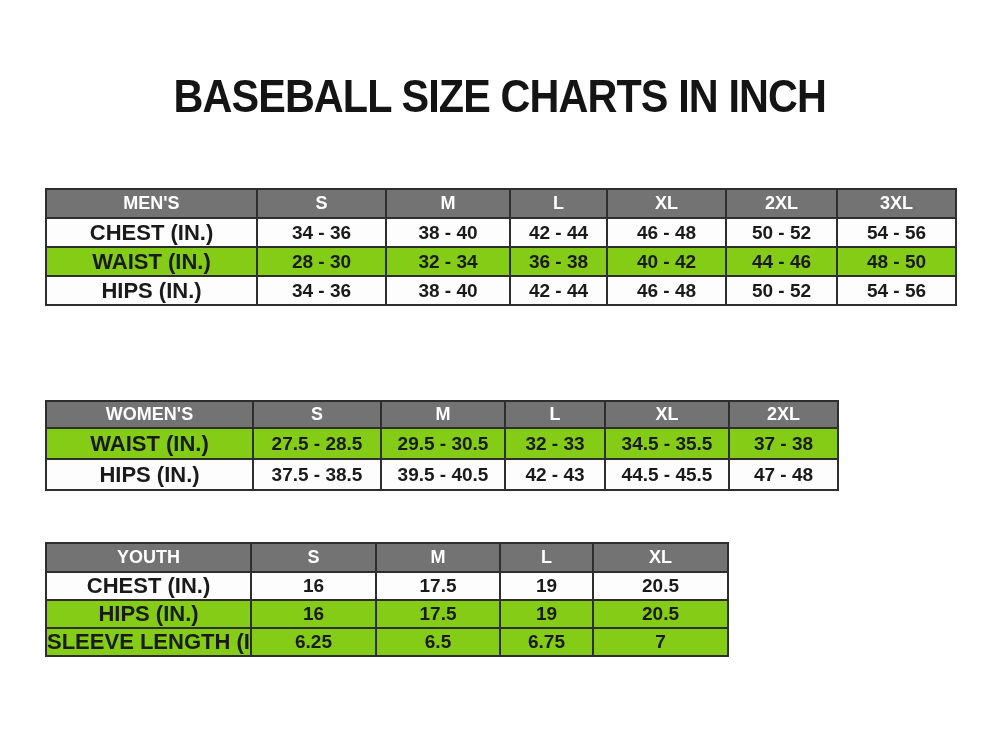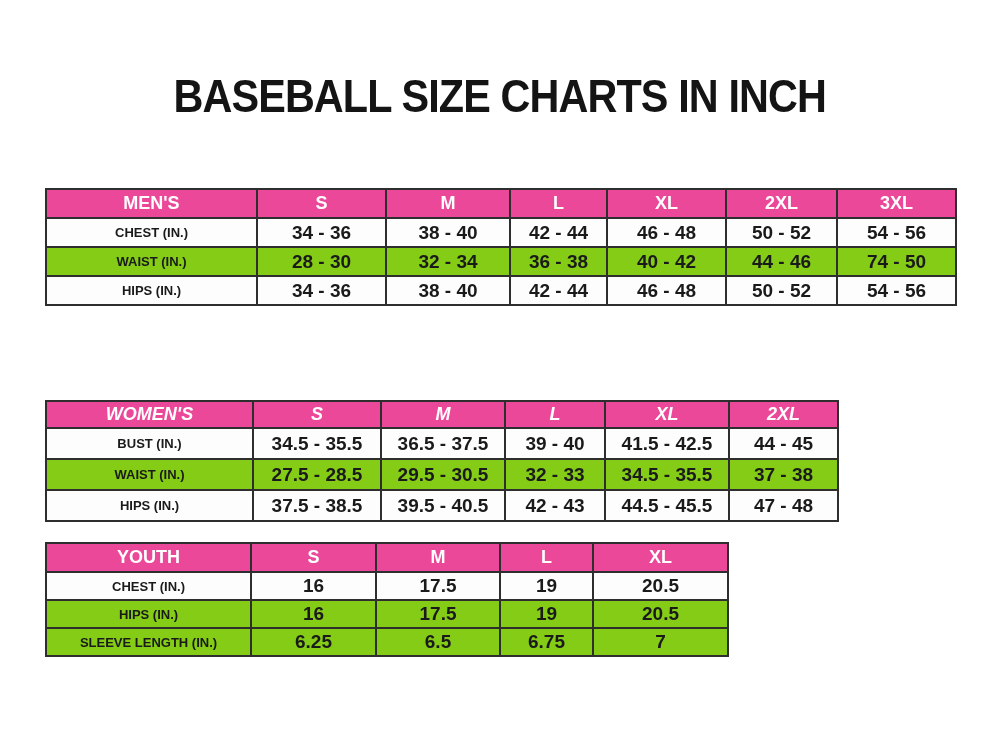--- a/index.html
+++ b/index.html
@@ -41,42 +41,42 @@
   .size-table th, .size-table td {
     border: 2px solid #2e2e2e;
     text-align: center;
     vertical-align: middle;
     padding: 0;
     font-weight: 700;
     overflow: hidden;
     white-space: nowrap;
   }
   .size-table thead th {
-    background: #ec4899;
+    background: #737373;
     color: #ffffff;
     font-size: 18px;
   }
   .size-table tbody td {
     background: #fdfdfd;
     color: #1a1a1a;
     font-size: 19px;
   }
   .size-table tbody tr.alt td {
     background: #84cc16;
   }
   .size-table tbody td.row-label {
-    font-size: 13px;
+    font-size: 22px;
   }
   
   #table-0 { left: 45px; top: 188px; width: 910px; }
   #table-0 thead th { height: 27px; }
   #table-0 tbody td { height: 27px; }
   
   #table-1 { left: 45px; top: 400px; width: 792px; }
-  #table-1 thead th { height: 25px; font-style: italic; }
+  #table-1 thead th { height: 25px; }
   #table-1 tbody td { height: 29px; }
   
   #table-2 { left: 45px; top: 542px; width: 682px; }
   #table-2 thead th { height: 27px; }
   #table-2 tbody td { height: 26px; }
 </style>
 </head>
 <body>
 
 <div id="canvas">
@@ -116,21 +116,21 @@
           <td>50 - 52</td>
           <td>54 - 56</td>
         </tr>
         <tr class="alt">
           <td class="row-label">WAIST (IN.)</td>
           <td>28 - 30</td>
           <td>32 - 34</td>
           <td>36 - 38</td>
           <td>40 - 42</td>
           <td>44 - 46</td>
-          <td>74 - 50</td>
+          <td>48 - 50</td>
         </tr>
         <tr>
           <td class="row-label">HIPS (IN.)</td>
           <td>34 - 36</td>
           <td>38 - 40</td>
           <td>42 - 44</td>
           <td>46 - 48</td>
           <td>50 - 52</td>
           <td>54 - 56</td>
         </tr>
@@ -150,28 +150,20 @@
         <tr>
           <th>WOMEN'S</th>
           <th>S</th>
           <th>M</th>
           <th>L</th>
           <th>XL</th>
           <th>2XL</th>
         </tr>
       </thead>
       <tbody>
-        <tr>
-          <td class="row-label">BUST (IN.)</td>
-          <td>34.5 - 35.5</td>
-          <td>36.5 - 37.5</td>
-          <td>39 - 40</td>
-          <td>41.5 - 42.5</td>
-          <td>44 - 45</td>
-        </tr>
         <tr class="alt">
           <td class="row-label">WAIST (IN.)</td>
           <td>27.5 - 28.5</td>
           <td>29.5 - 30.5</td>
           <td>32 - 33</td>
           <td>34.5 - 35.5</td>
           <td>37 - 38</td>
         </tr>
         <tr>
           <td class="row-label">HIPS (IN.)</td>

